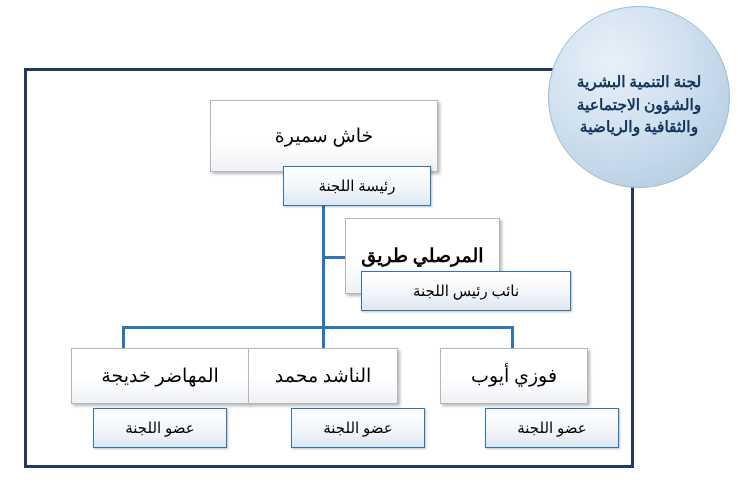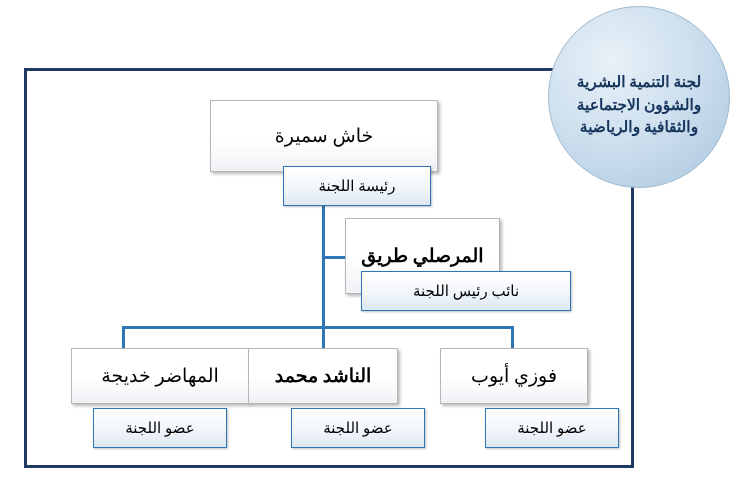--- a/index.html
+++ b/index.html
@@ -104,21 +104,21 @@
   
   #node-chair        { left: 210px; top: 100px;  width: 228px; height: 72px; }
   #role-chair        { left: 250px; top: 166px;  width: 148px; height: 24px; }
 
   #node-vice         { left: 345px; top: 218px;  width: 155px; height: 76px; font-weight: bold; }
   #role-vice         { left: 328px; top: 271px;  width: 210px; height: 26px; }
 
   #node-m1           { left: 36px;  top: 348px;  width: 178px; height: 56px; margin-left: 35px; }
   #role-m1           { left: 60px;  top: 408px;  width: 134px; height: 24px; }
 
-  #node-m2           { left: 248px; top: 348px;  width: 150px; height: 56px; font-weight: bold; }
+  #node-m2           { left: 248px; top: 348px;  width: 150px; height: 56px; }
   #role-m2           { left: 258px; top: 408px;  width: 134px; height: 24px; }
 
   #node-m3           { left: 440px; top: 348px;  width: 148px; height: 56px; align-items: center; }
   #role-m3           { left: 452px; top: 408px;  width: 134px; height: 24px; }
 </style>
 </head>
 <body>
 
 <div id="title-bubble">
   <div class="bubble-text">لجنة التنمية البشرية والشؤون الاجتماعية والثقافية والرياضية</div>

